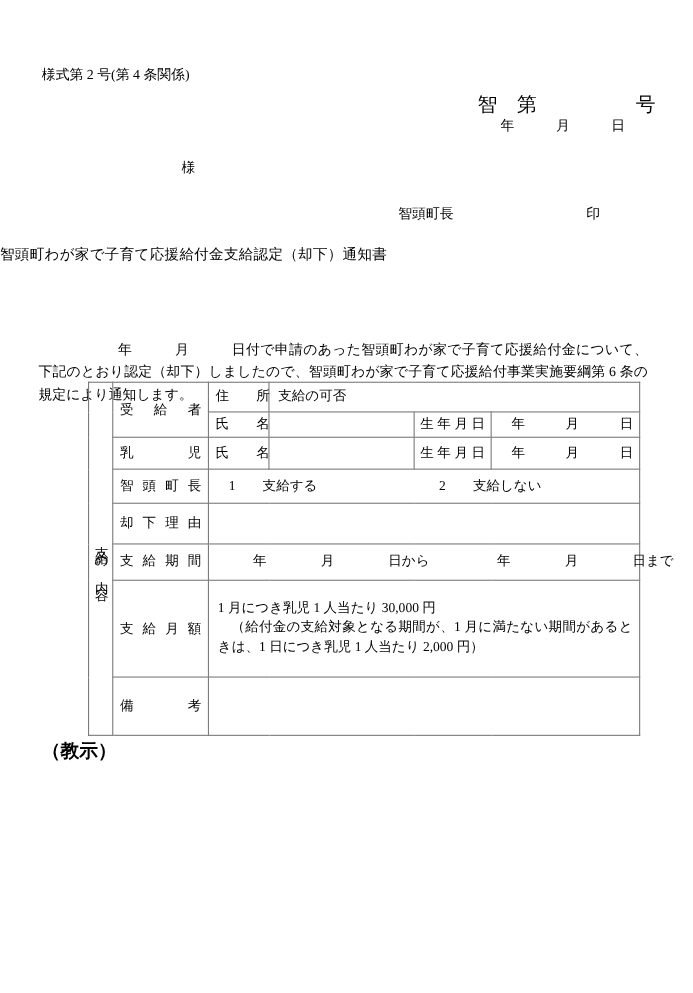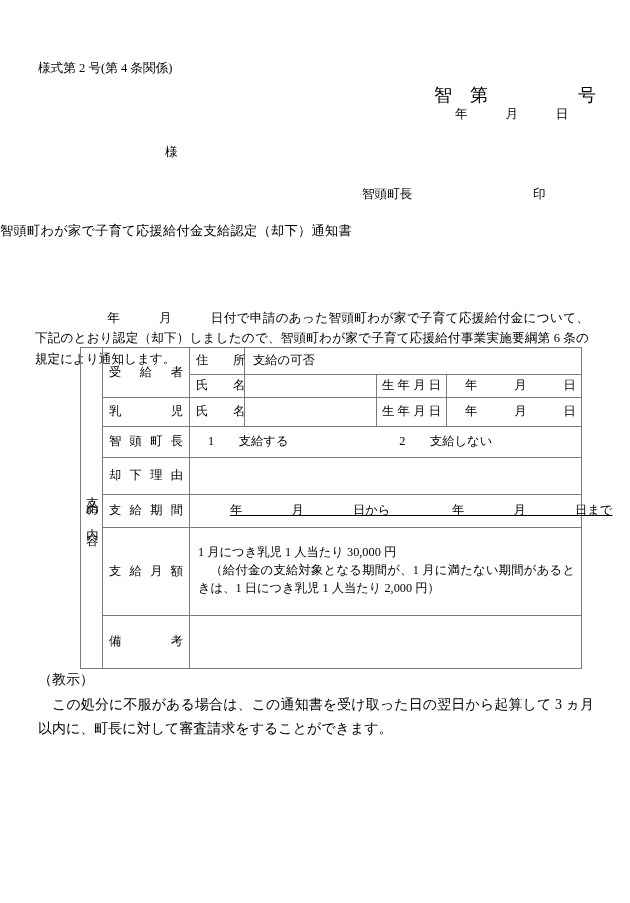--- a/index.html
+++ b/index.html
@@ -139,37 +139,38 @@
     padding-left: 5px !important;
     padding-right: 5px !important;
     white-space: nowrap;
     margin-top: 12px;
   }
   .dob-value {
     white-space: pre;
     padding-left: 18px !important;
   }
   .pay-options { white-space: pre; padding-left: 18px !important; }
-  .period-value { white-space: pre; padding-left: 40px !important; text-decoration: underline; }
+  .period-value { white-space: pre; padding-left: 40px !important; }
   .amount-cell {
     padding: 4px 6px 5px 8px !important;
     line-height: 1.62;
     text-align: justify;
     text-justify: inter-character;
   }
   .amount-cell .ln2 { display: block; text-indent: 1em; }
 
   
   .notes {
     position: absolute;
     left: 38px;
     top: 668px;
     width: 556px;
-    font-size: 14px;
+    font-size: 17px;
     line-height: 1.72;
+    font-weight: bold;
   }
   .notes .kyoji { margin: 0 0 1px 0; }
   .notes p {
     margin: 0;
     text-indent: 1em;
     text-align: justify;
     text-justify: inter-character;
   }
 </style>
 </head>
@@ -239,16 +240,15 @@
       </tr>
       <tr>
         <td class="lbl">備　　　　考</td>
         <td colspan="4" class="cell-blank" style="height:52px"></td>
       </tr>
     </tbody>
   </table>
 
   <div class="notes">
     <div class="kyoji">（教示）</div>
-    <p>この処分に不服がある場合は、この通知書を受け取った日の翌日から起算して 3 ヵ月以内に、町長に対して審査請求をすることができます。</p>
   </div>
 
 </div>
 
 </body></html>

